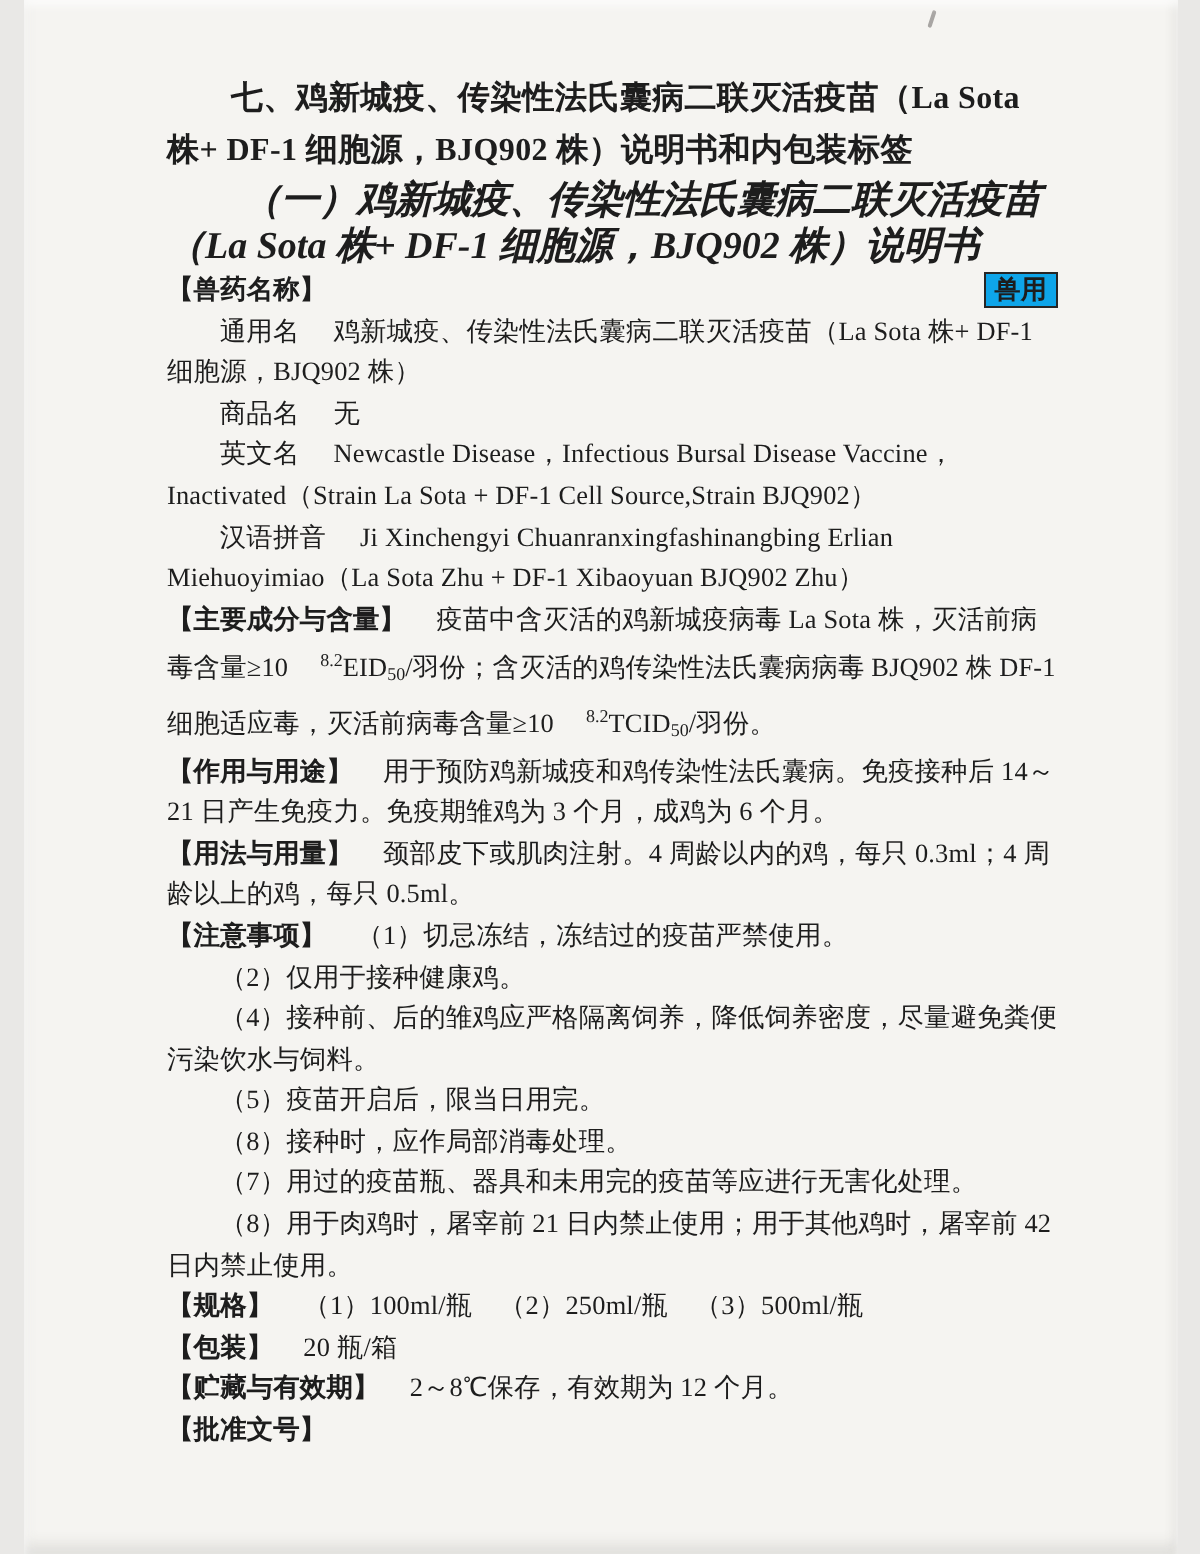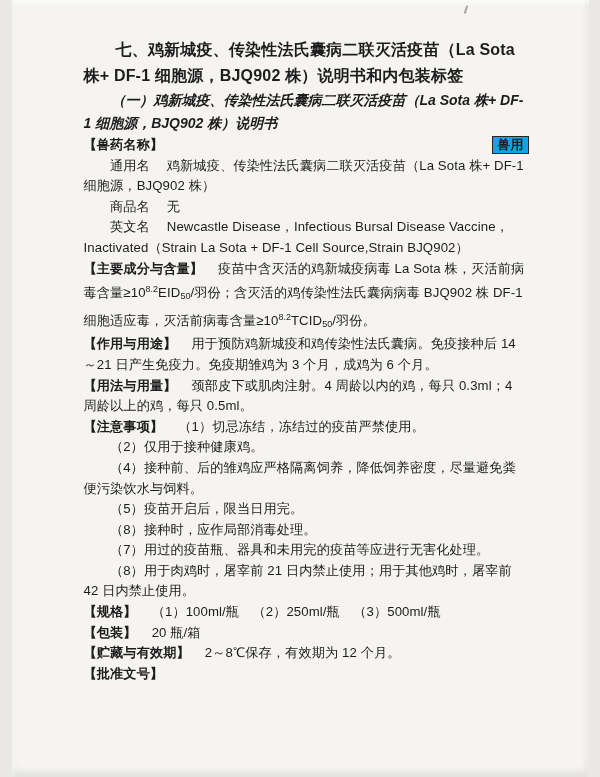--- a/index.html
+++ b/index.html
@@ -3,21 +3,21 @@
 <meta charset="utf-8">
 <style>
   html, body { margin: 0; padding: 0; background: #e9e8e6; }
   .scan {
     position: relative;
     width: 577px;
     height: 777px;
     margin: 0 auto;
     background: #f5f4f1;
     overflow: hidden;
-    font-family: Liberation Sans, sans-serif;
+    font-family: Liberation Serif, serif;
     color: #1d1d1d;
   }
   .scan::after {
     content: "";
     position: absolute;
     left: 0; top: 0; right: 0; bottom: 0;
     pointer-events: none;
     box-shadow: inset 0 3px 4px rgba(255,255,255,0.7),
                 inset 0 -5px 7px rgba(60,55,50,0.10),
                 inset 3px 0 5px rgba(255,255,255,0.4),
@@ -37,21 +37,21 @@
   .doc-title {
     margin: 0;
     font-size: 16px;
     line-height: 25.5px;
     font-weight: bold;
     text-indent: 2em;
     letter-spacing: 0.2px;
   }
   .doc-subtitle {
     margin: 1px 0 0 0;
-    font-size: 14px;
+    font-size: 19px;
     line-height: 23px;
     font-weight: bold;
     font-style: italic;
     text-indent: 2em;
   }
   .ln {
     margin: 0;
     font-size: 13.2px;
     line-height: 20.6px;
     letter-spacing: 0.1px;
@@ -62,21 +62,21 @@
   .badge {
     float: right;
     border: 1.5px solid #262626;
     padding: 0 4px;
     font-weight: bold;
     font-size: 13px;
     line-height: 16px;
     margin-top: 1px;
     background: #0ea5e9;
   }
-  .sup { font-size: 9px; vertical-align: 5px; letter-spacing: 0; }
+  .sup { font-size: 9px; vertical-align: 5px; letter-spacing: 0; margin-left: 16px; }
   .sub { font-size: 9px; vertical-align: -2px; letter-spacing: 0; }
 </style>
 </head>
 <body>
 
 <div class="scan">
   <div class="artifact-mark"></div>
   <div class="content">
 
     <p class="doc-title">七、鸡新城疫、传染性法氏囊病二联灭活疫苗（La Sota 株+ DF-1 细胞源，BJQ902 株）说明书和内包装标签</p>
@@ -93,20 +93,23 @@
     </p>
 
     <p class="ln indent">
       <span class="term">商品名</span><span>无</span>
     </p>
 
     <p class="ln indent">
       <span class="term">英文名</span><span>Newcastle Disease，Infectious Bursal Disease Vaccine，Inactivated（Strain La Sota + DF-1 Cell Source,Strain BJQ902）</span>
     </p>
 
+    <p class="ln indent">
+      <span class="term">汉语拼音</span><span>Ji Xinchengyi Chuanranxingfashinangbing Erlian Miehuoyimiao（La Sota Zhu + DF-1 Xibaoyuan BJQ902 Zhu）</span>
+    </p>
 
     <p class="ln">
       <span class="sec-label">【主要成分与含量】</span><span>疫苗中含灭活的鸡新城疫病毒 La Sota 株，灭活前病毒含量≥10</span><span class="sup">8.2</span><span>EID</span><span class="sub">50</span><span>/羽份；含灭活的鸡传染性法氏囊病病毒 BJQ902 株 DF-1 细胞适应毒，灭活前病毒含量≥10</span><span class="sup">8.2</span><span>TCID</span><span class="sub">50</span><span>/羽份。</span>
     </p>
 
 
     <p class="ln">
       <span class="sec-label">【作用与用途】</span><span>用于预防鸡新城疫和鸡传染性法氏囊病。免疫接种后 14～21 日产生免疫力。免疫期雏鸡为 3 个月，成鸡为 6 个月。</span>
     </p>
 

